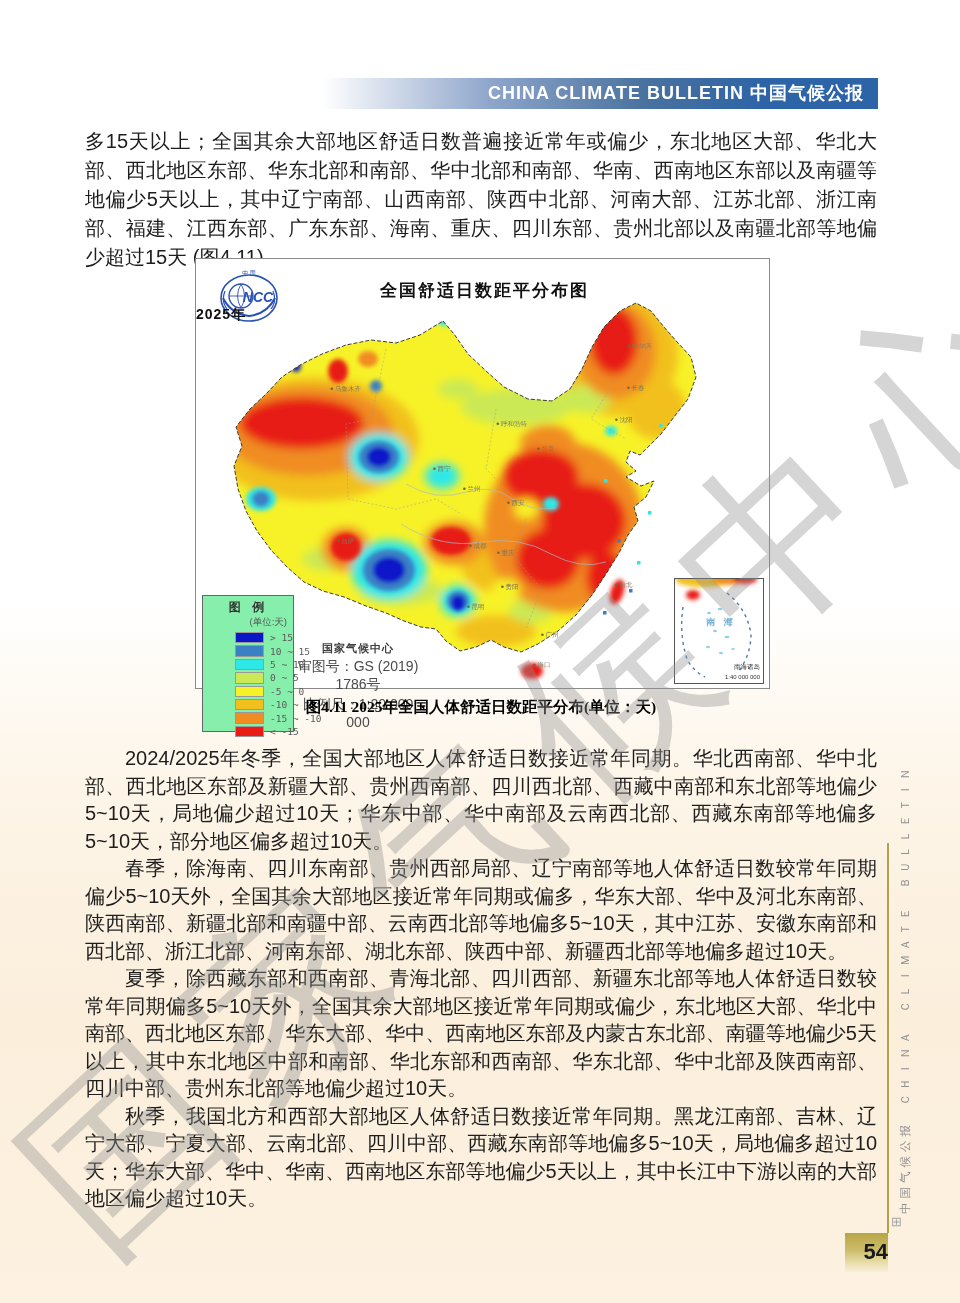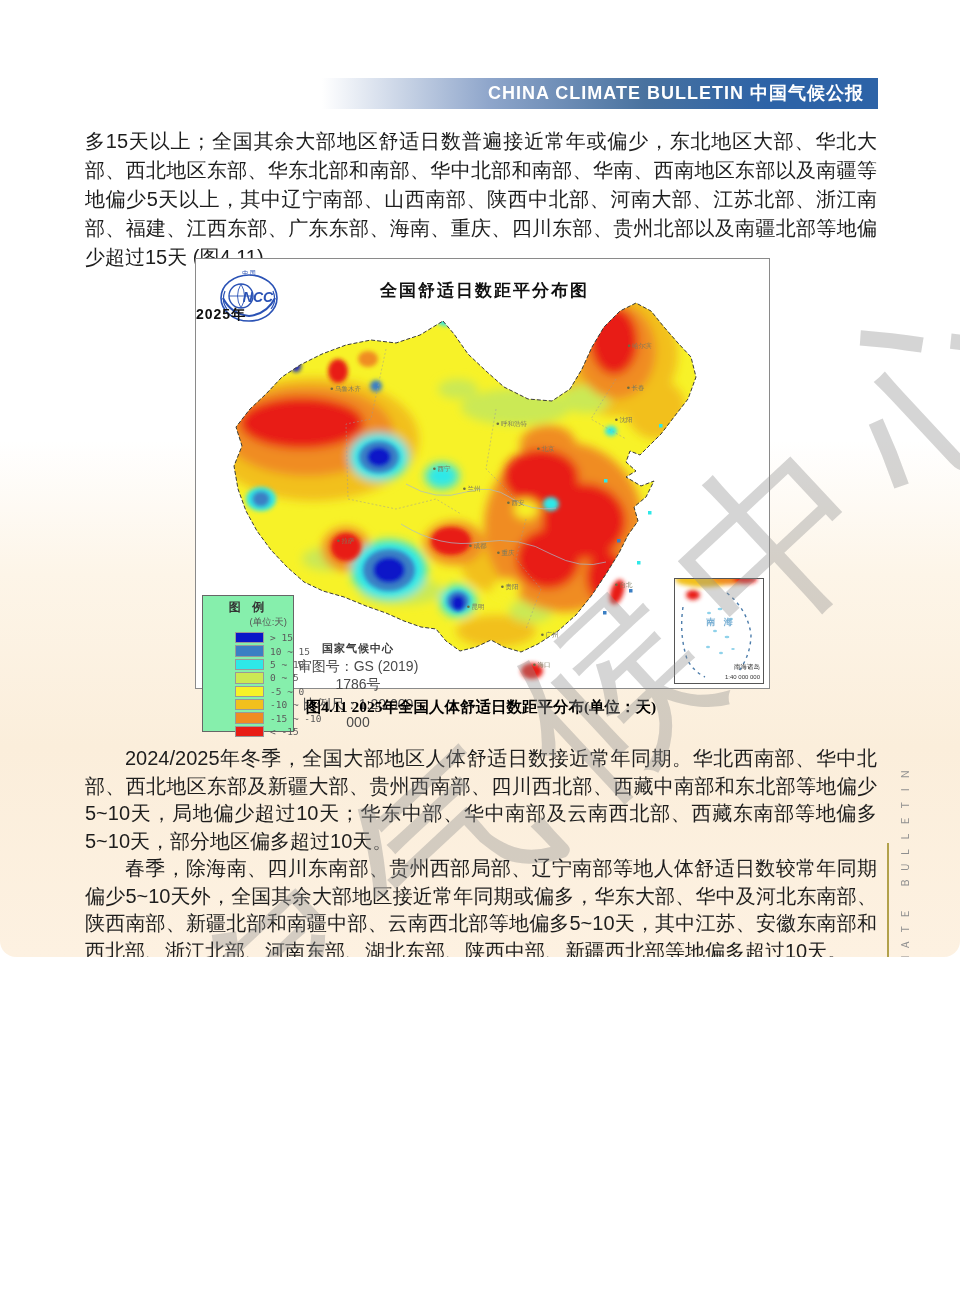--- a/index.html
+++ b/index.html
@@ -1,18 +1,18 @@
 <!DOCTYPE html>
 <html><head>
 <meta charset="utf-8">
 <style>
   html,body{margin:0;padding:0;}
   body{font-family:"Liberation Sans",sans-serif;}
-  .page{position:relative;width:960px;height:957px;overflow:hidden;
-    background:linear-gradient(180deg,#ffffff 0%,#ffffff 46%,#fdf5e8 60%,#fbeedb 78%,#fdf1e1 100%);border-radius:16px;}
+  .page{position:relative;width:960px;height:1303px;overflow:hidden;
+    background:linear-gradient(180deg,#ffffff 0%,#ffffff 46%,#fdf5e8 60%,#fbeedb 78%,#fdf1e1 100%);}
 
   
   .header-bar{position:absolute;left:322px;top:78px;width:556px;height:31px;
     background:linear-gradient(to right,rgba(120,150,195,0) 0%,#8fa6cb 30%,#49729f 58%,#2d63a7 80%,#2d63a7 100%);
     color:#fff;font-weight:bold;font-size:18px;letter-spacing:1px;line-height:31px;
     text-align:right;padding-right:14px;box-sizing:border-box;white-space:nowrap;}
 
   
   .para{position:absolute;left:85px;width:792px;font-size:20px;line-height:29px;
     color:#1d1d1d;text-align:justify;margin:0;}

